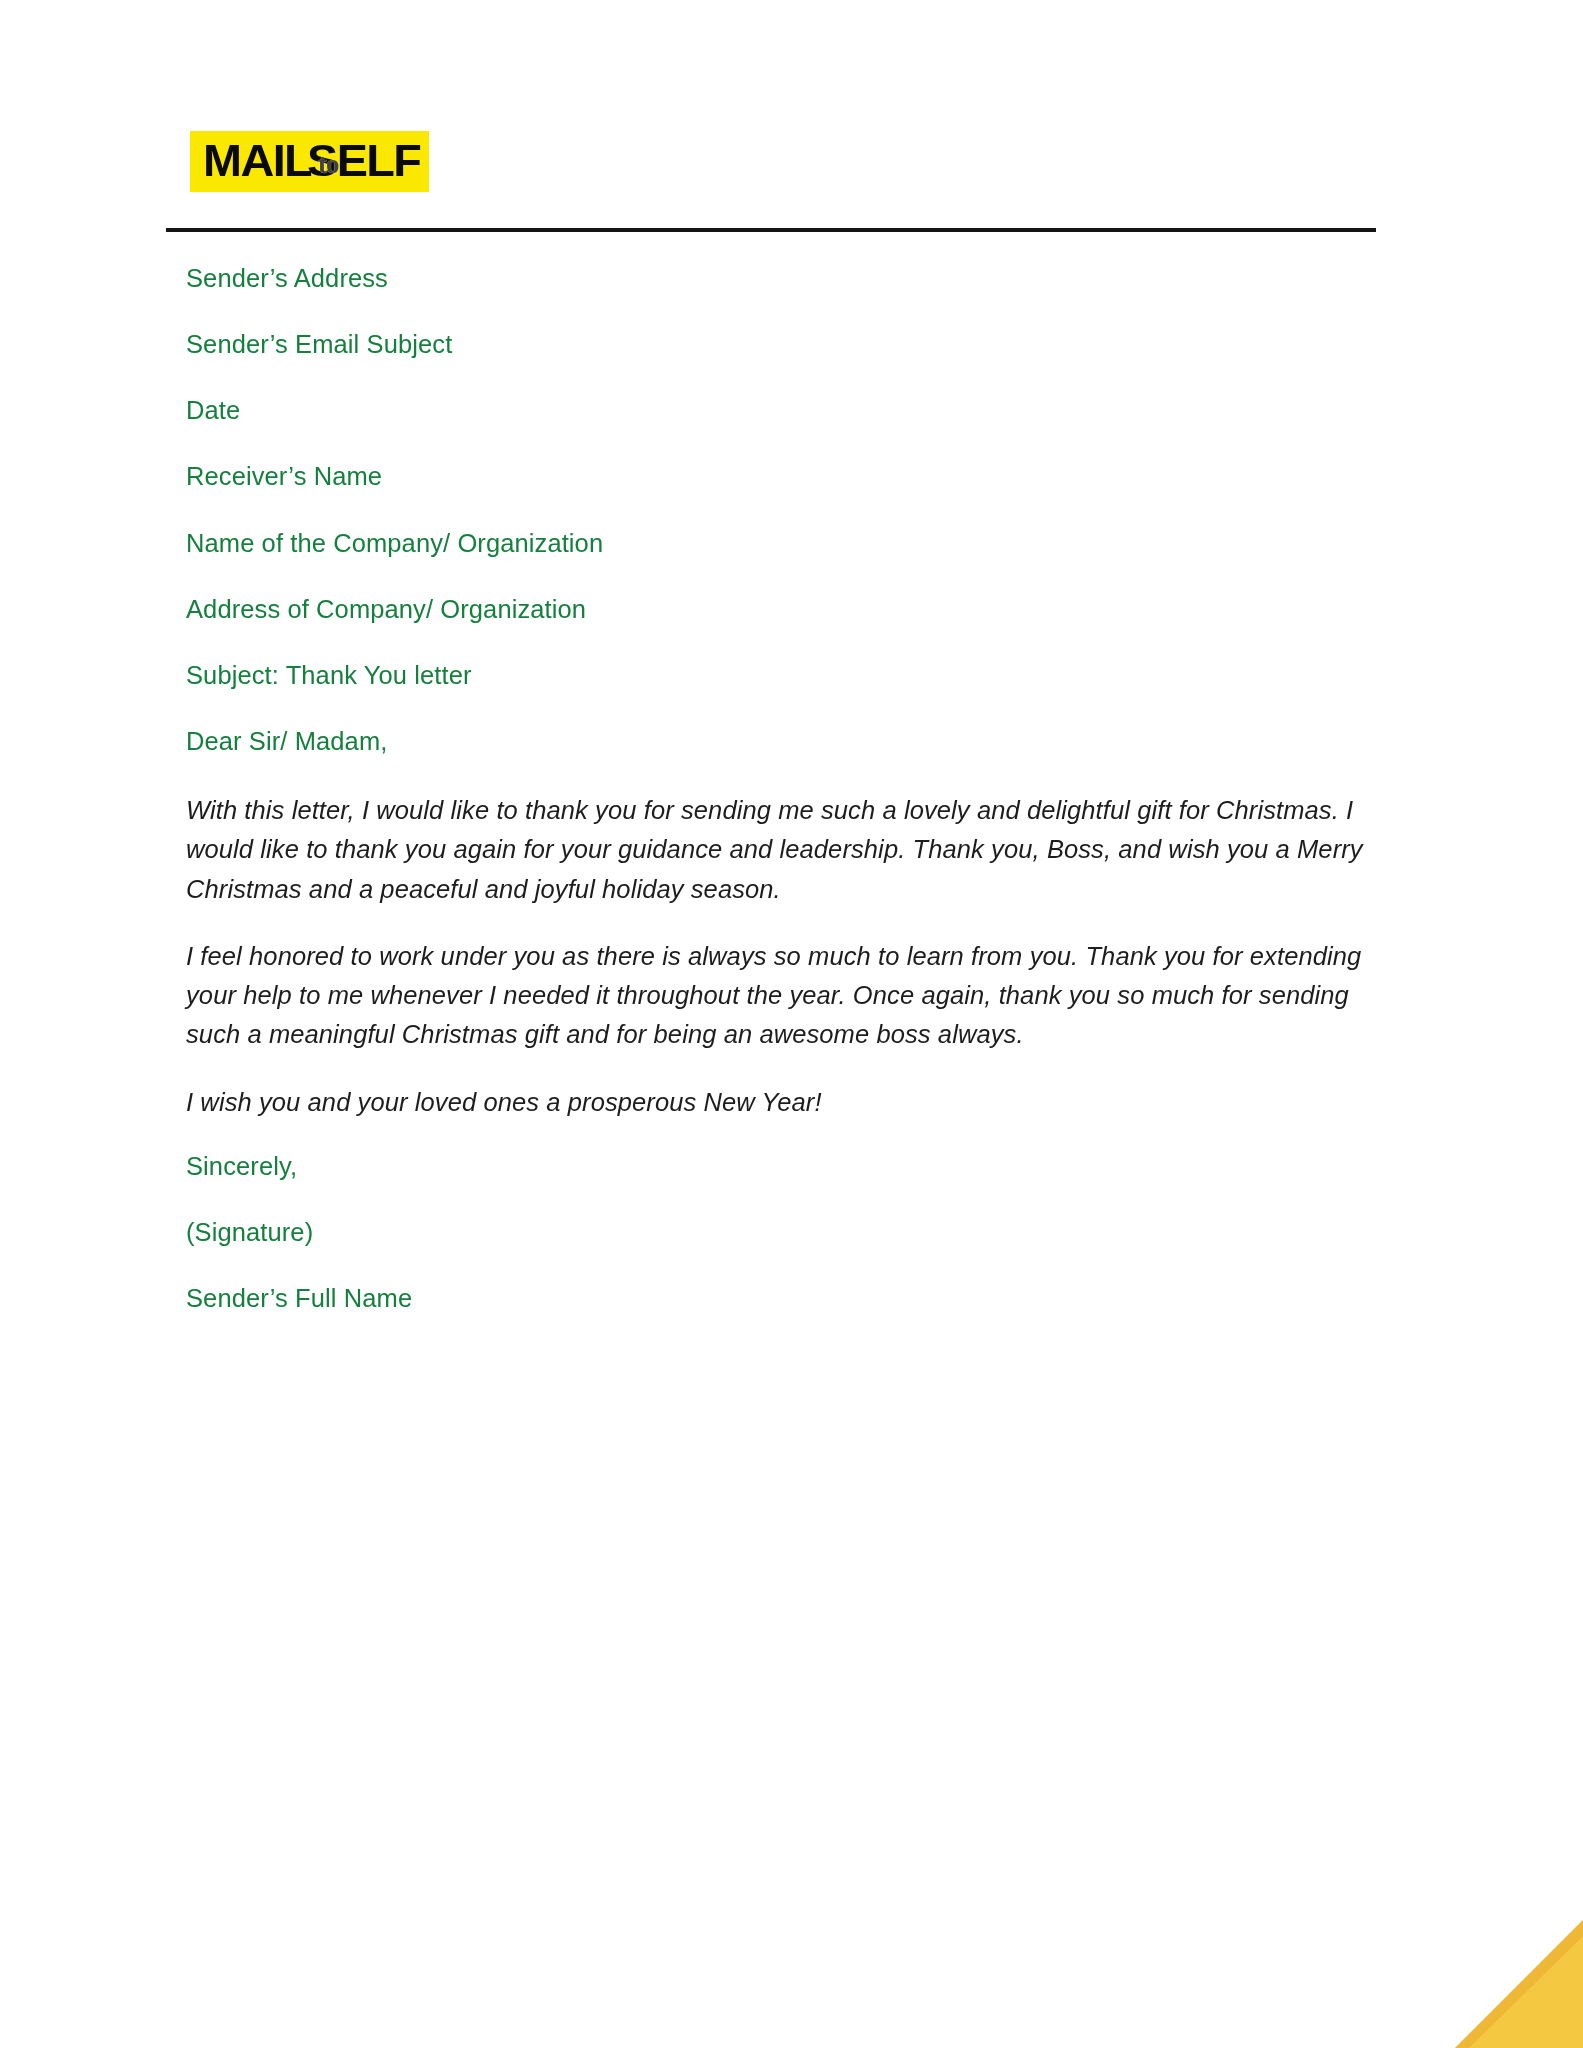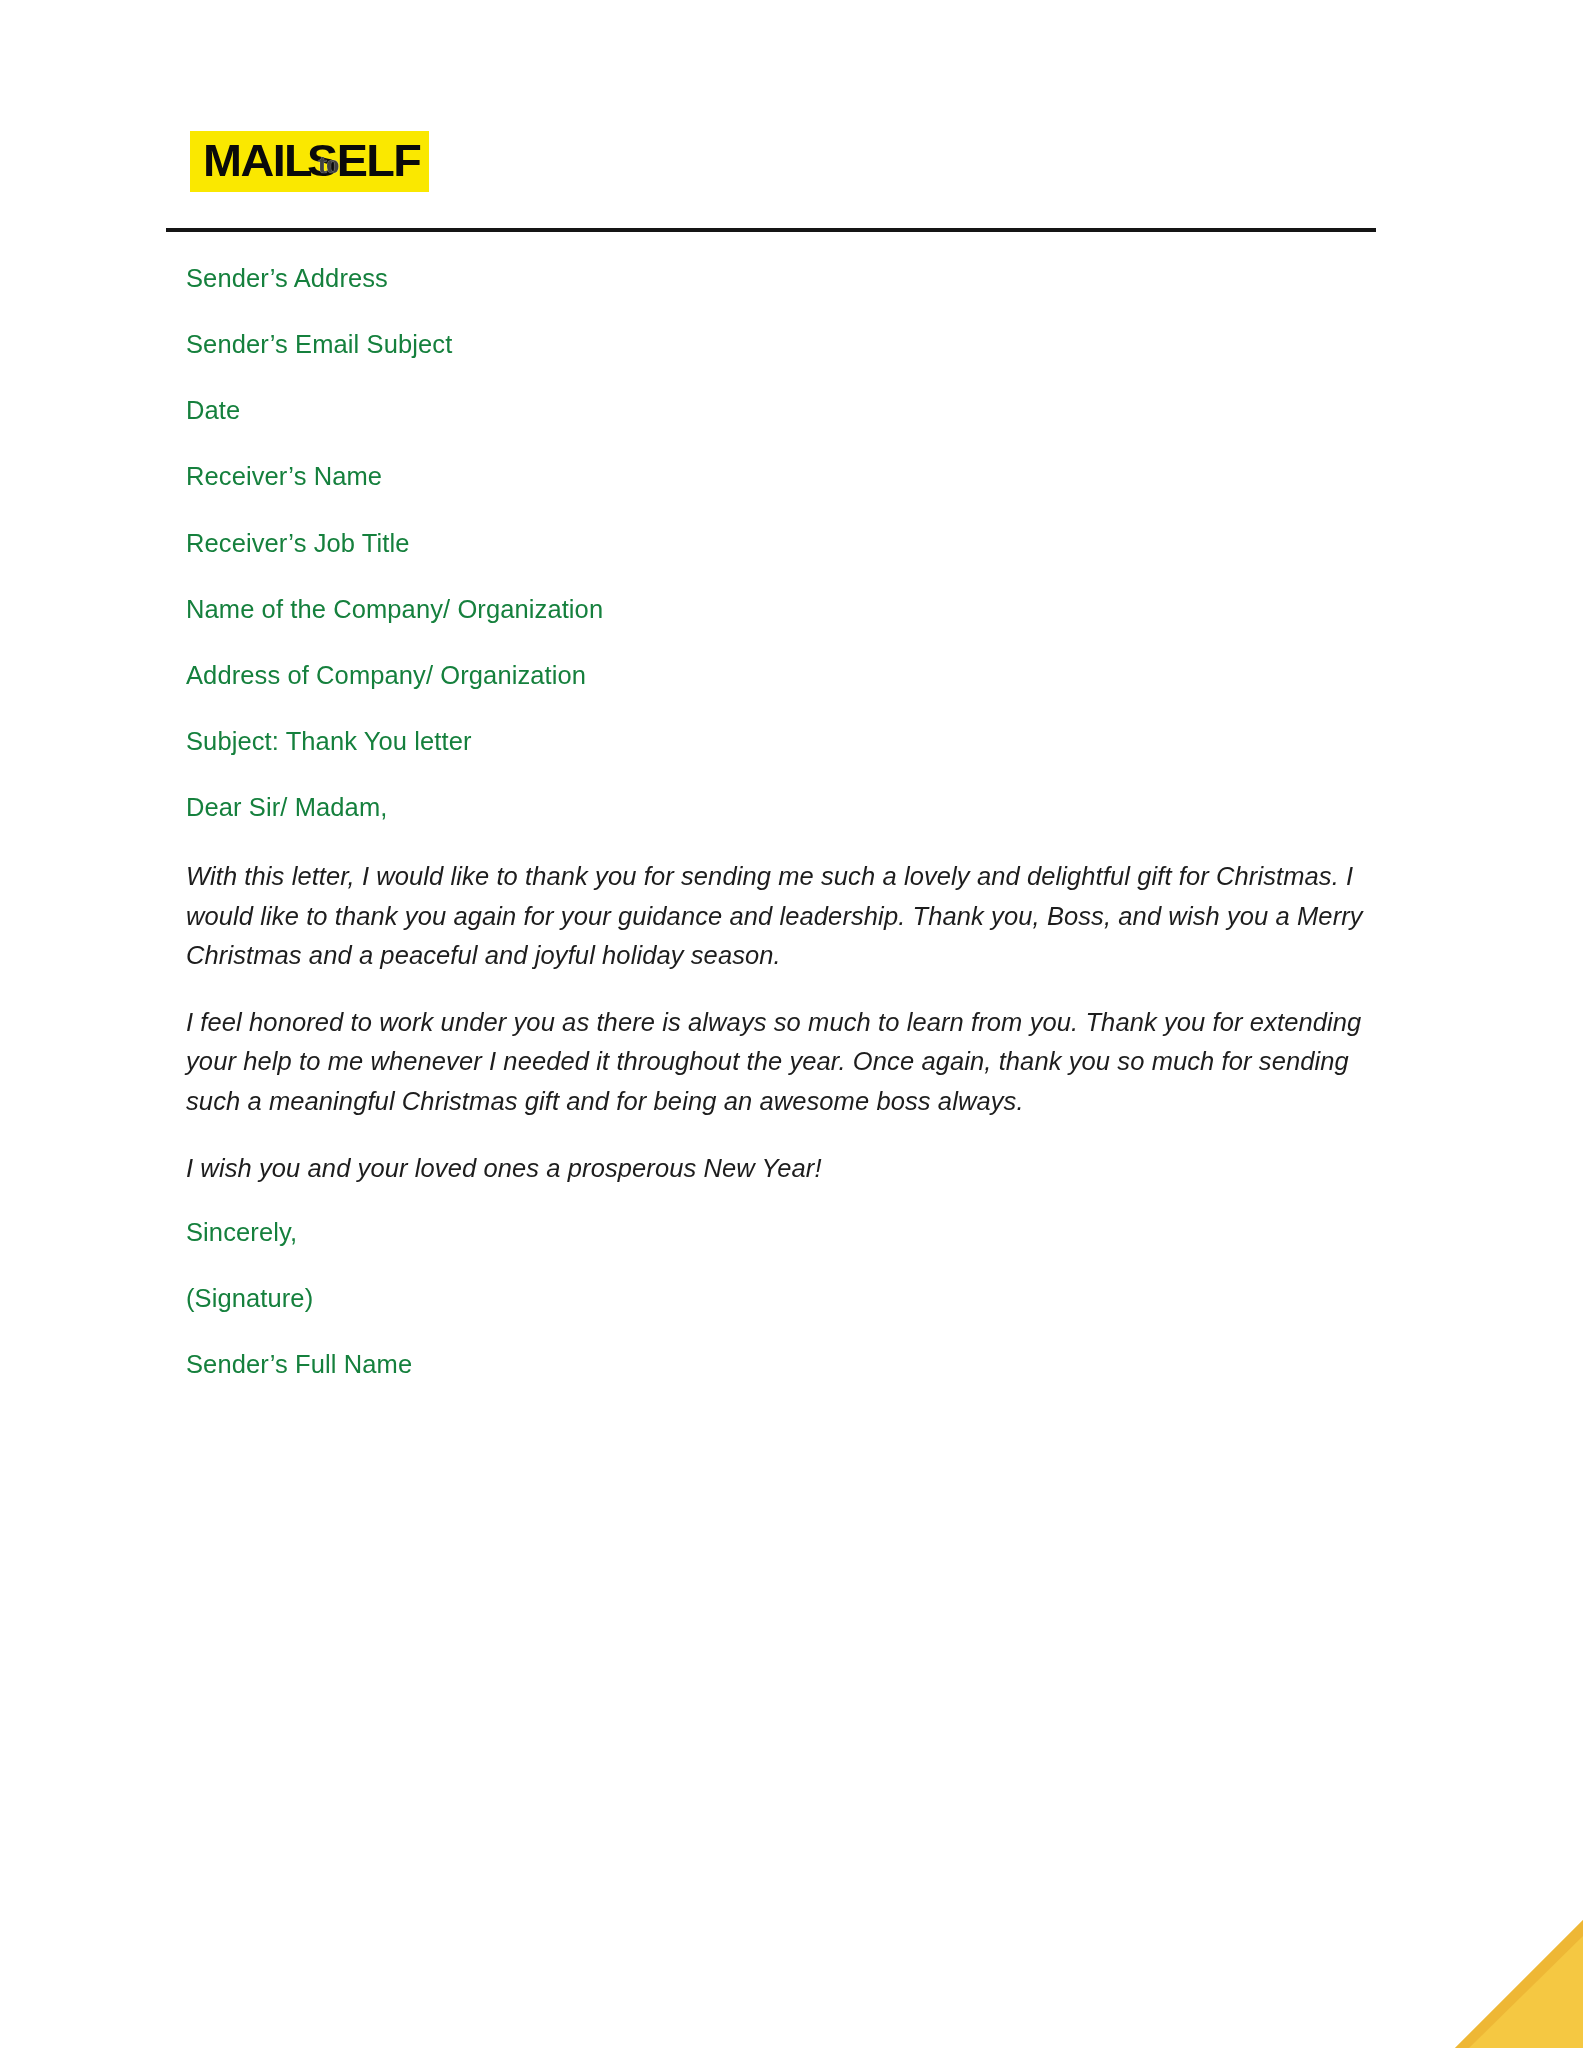--- a/index.html
+++ b/index.html
@@ -115,21 +115,20 @@
   </div>
 
   <div class="divider"></div>
 
   <div class="letter">
 
     <p class="line">Sender’s Address</p>
     <p class="line">Sender’s Email Subject</p>
     <p class="line">Date</p>
     <p class="line">Receiver’s Name</p>
-    <p class="line">Receiver’s Job Title</p>
     <p class="line">Name of the Company/ Organization</p>
     <p class="line">Address of Company/ Organization</p>
 
     <p class="line">Subject: Thank You letter</p>
     <p class="line">Dear Sir/ Madam,</p>
 
     <p class="para">With this letter, I would like to thank you for sending me such a lovely and delightful gift for Christmas. I would like to thank you again for your guidance and leadership. Thank you, Boss, and wish you a Merry Christmas and a peaceful and joyful holiday season.</p>
     <p class="para">I feel honored to work under you as there is always so much to learn from you. Thank you for extending your help to me whenever I needed it throughout the year. Once again, thank you so much for sending such a meaningful Christmas gift and for being an awesome boss always.</p>
     <p class="para spacer-before">I wish you and your loved ones a prosperous New Year!</p>
 

